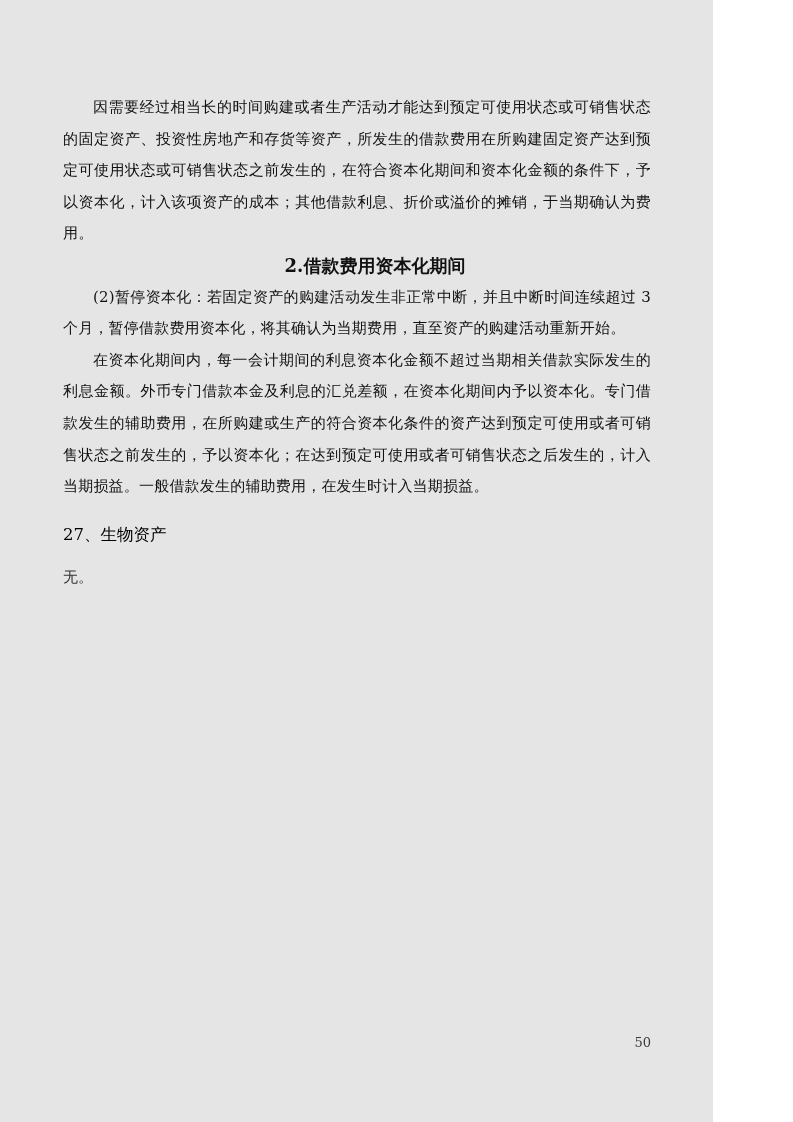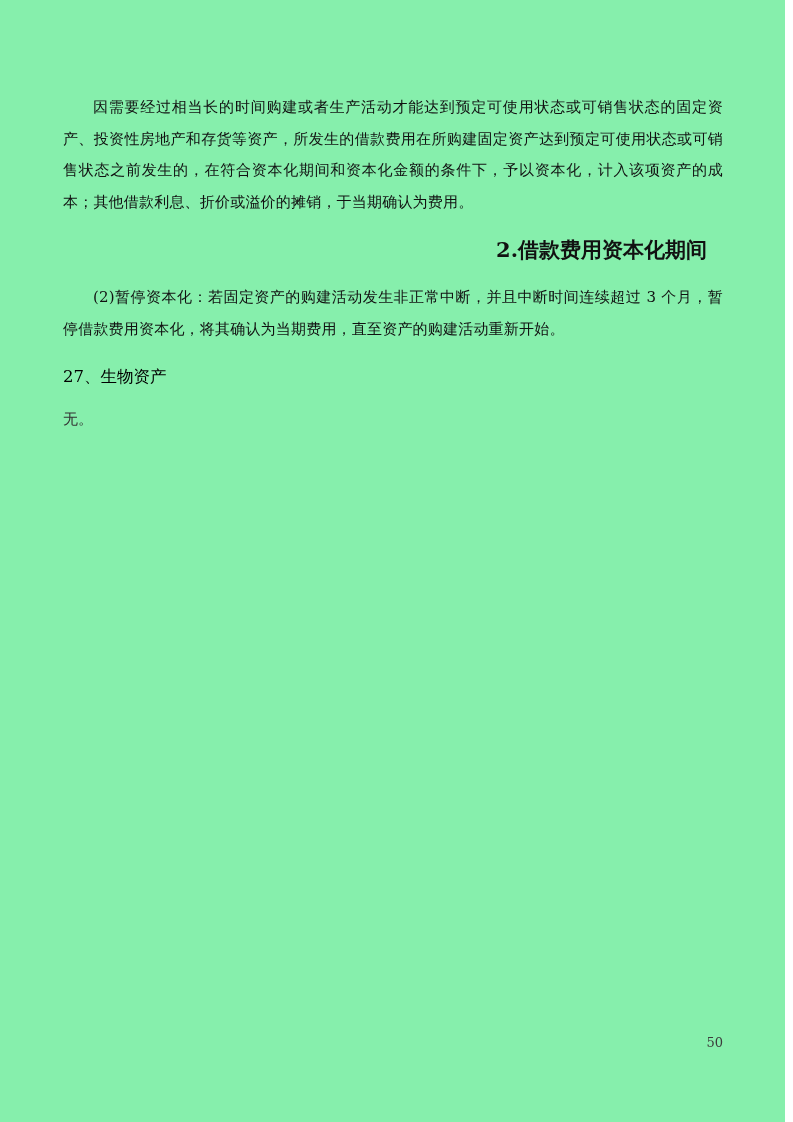--- a/index.html
+++ b/index.html
@@ -2,23 +2,23 @@
 <html lang="zh"><head>
 <meta charset="utf-8">
 <style>
   html, body {
     margin: 0;
     padding: 0;
     background: #ffffff;
   }
   .page {
     position: relative;
-    width: 785px;
+    width: 713px;
     height: 1122px;
-    background: #86efac;
+    background: #e5e5e5;
     font-family: "DejaVu Serif", "Liberation Serif", serif;
     color: #111111;
     overflow: hidden;
     box-sizing: border-box;
   }
   .doc-body {
     position: absolute;
     left: 63px;
     right: 62px;
     top: 92px;
@@ -26,26 +26,26 @@
   .para {
     margin: 0;
     font-size: 15px;
     line-height: 31.6px;
     text-align: justify;
     text-indent: 2em;
     letter-spacing: 0.2px;
     word-break: break-all;
   }
   .heading-sub {
-    margin: 16px;
-    font-size: 21px;
+    margin: 0;
+    font-size: 18px;
     line-height: 31.6px;
     font-weight: bold;
     text-indent: 2em;
-    text-align: right;
+    text-align: center;
   }
   .heading-section {
     margin: 16px 0 12px 0;
     font-size: 16.5px;
     line-height: 31px;
     font-weight: normal;
     text-indent: 0;
     text-align: left;
     color: #000000;
   }
@@ -67,17 +67,18 @@
   }
 </style>
 </head>
 <body>
 
 <div class="page">
   <div class="doc-body">
     <p class="para">因需要经过相当长的时间购建或者生产活动才能达到预定可使用状态或可销售状态的固定资产、投资性房地产和存货等资产，所发生的借款费用在所购建固定资产达到预定可使用状态或可销售状态之前发生的，在符合资本化期间和资本化金额的条件下，予以资本化，计入该项资产的成本；其他借款利息、折价或溢价的摊销，于当期确认为费用。</p>
     <p class="heading-sub">2.借款费用资本化期间</p>
     <p class="para">(2)暂停资本化：若固定资产的购建活动发生非正常中断，并且中断时间连续超过 3 个月，暂停借款费用资本化，将其确认为当期费用，直至资产的购建活动重新开始。</p>
+    <p class="para">在资本化期间内，每一会计期间的利息资本化金额不超过当期相关借款实际发生的利息金额。外币专门借款本金及利息的汇兑差额，在资本化期间内予以资本化。专门借款发生的辅助费用，在所购建或生产的符合资本化条件的资产达到预定可使用或者可销售状态之前发生的，予以资本化；在达到预定可使用或者可销售状态之后发生的，计入当期损益。一般借款发生的辅助费用，在发生时计入当期损益。</p>
     <p class="heading-section">27、生物资产</p>
     <p class="para-plain">无。</p>
   </div>
   <div class="page-number">50</div>
 </div>
 
 </body></html>

